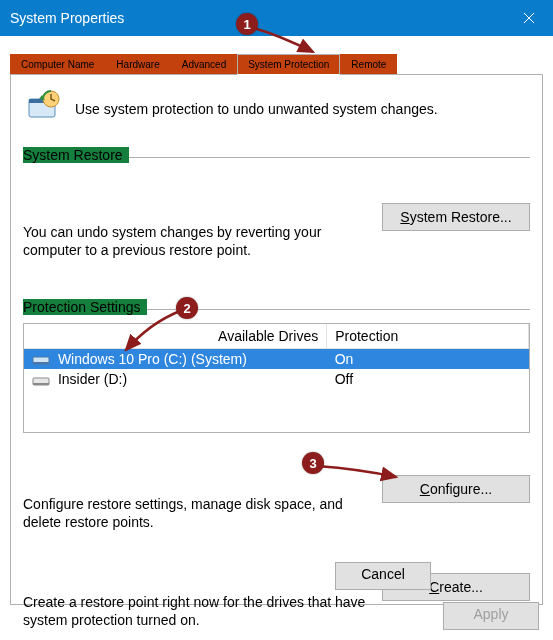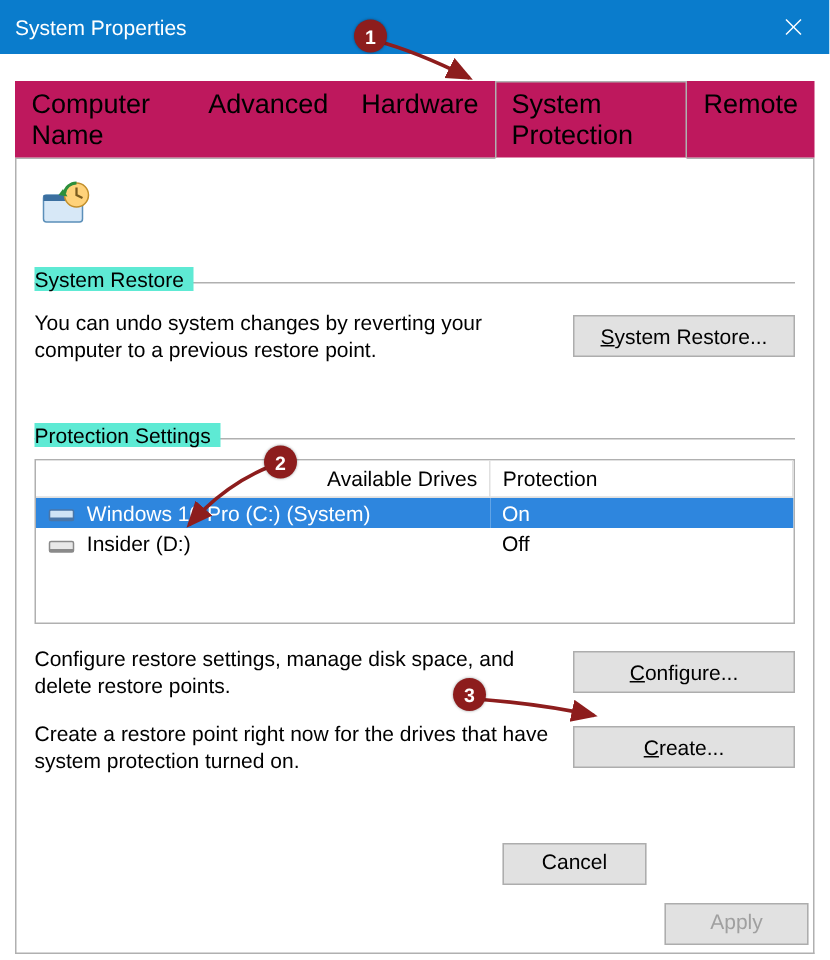--- a/index.html
+++ b/index.html
@@ -30,24 +30,24 @@
   }
   .close-x { stroke: #fff; stroke-width: 1; }
   .tabs {
     margin: 18px 10px 0 10px;
     display: flex;
     border-bottom: 1px solid #b0b0b0;
     position: relative;
   }
   .tab {
     padding: 4px 10px 4px 10px;
-    font-size: 18px;
+    font-size: 10px;
     border: 1px solid transparent;
     border-bottom: none;
-    background: #be185d;
+    background: #c2410c;
     position: relative;
     cursor: default;
   }
   .tab.active {
     border: 1px solid #b0b0b0;
     border-bottom: 1px solid #fff;
     margin-bottom: -1px;
     z-index: 2;
   }
   .tabcontent {
@@ -62,38 +62,38 @@
   .icon-restore {
     width: 40px; height: 40px; flex-shrink: 0;
   }
   .groupbox {
     margin-top: 18px;
     position: relative;
   }
   .groupbox-title {
     font-size: 14px;
     display: inline-block;
-    background:#5eead4;
+    background:#15803d;
     padding-right: 6px;
   }
   .groupbox-line {
     position: absolute;
     top: 10px;
     left: 0; right: 0;
     border-top: 1px solid #b0b0b0;
     z-index:-1;
   }
   .row {
     display: flex;
     align-items: center;
     margin-top: 8px;
     gap: 10px;
   }
   .rowtext {
-    flex: 1; font-size: 14px; line-height: 18px;
+    flex: 1; font-size: 14px; line-height: 18px; margin-top: 48px;
   }
   .winbtn {
     background: #e1e1e1;
     border: 1px solid #adadad;
     padding: 4px 10px;
     font-size: 14px;
     min-width: 148px;
     text-align: center;
     cursor: default;
     height: 28px;
@@ -168,37 +168,38 @@
   <div class="titlebar-close">
     <svg width="12" height="12">
       <line class="close-x" x1="1" y1="1" x2="11" y2="11"></line>
       <line class="close-x" x1="11" y1="1" x2="1" y2="11"></line>
     </svg>
   </div>
 </div>
 
 <div class="tabs">
   <div class="tab">Computer Name</div>
+  <div class="tab">Hardware</div>
   <div class="tab">Advanced</div>
-  <div class="tab">Hardware</div>
   <div class="tab active">System Protection</div>
   <div class="tab">Remote</div>
 </div>
 
 <div class="tabcontent">
 
   <div class="inforow">
     <svg class="icon-restore" viewBox="0 0 40 40">
       <rect x="6" y="10" width="26" height="18" rx="2" fill="#d7e8f7" stroke="#5b8fb9"></rect>
       <rect x="6" y="10" width="26" height="4" fill="#3b6fa0"></rect>
       <circle cx="28" cy="10" r="8" fill="#ffd27a" stroke="#c28f2c"></circle>
       <path d="M28 5 L28 10 L32 12" stroke="#7a5b1e" stroke-width="1.5" fill="none"></path>
       <path d="M20 9 A8 8 0 0 1 28 2" stroke="#2d8f3c" stroke-width="2" fill="none"></path>
       <polygon points="19,6 22,11 16,10" fill="#2d8f3c"></polygon>
     </svg>
+    <span>Use system protection to undo unwanted system changes.</span>
   </div>
 
   <div class="groupbox">
     <div class="groupbox-line"></div>
     <span class="groupbox-title">System Restore</span>
     <div class="row" style="margin-top:12px;">
       <div class="rowtext">You can undo system changes by reverting your computer to a previous restore point.</div>
       <button class="winbtn"><span class="ul">S</span><span>ystem Restore...</span></button>
     </div>
   </div>

